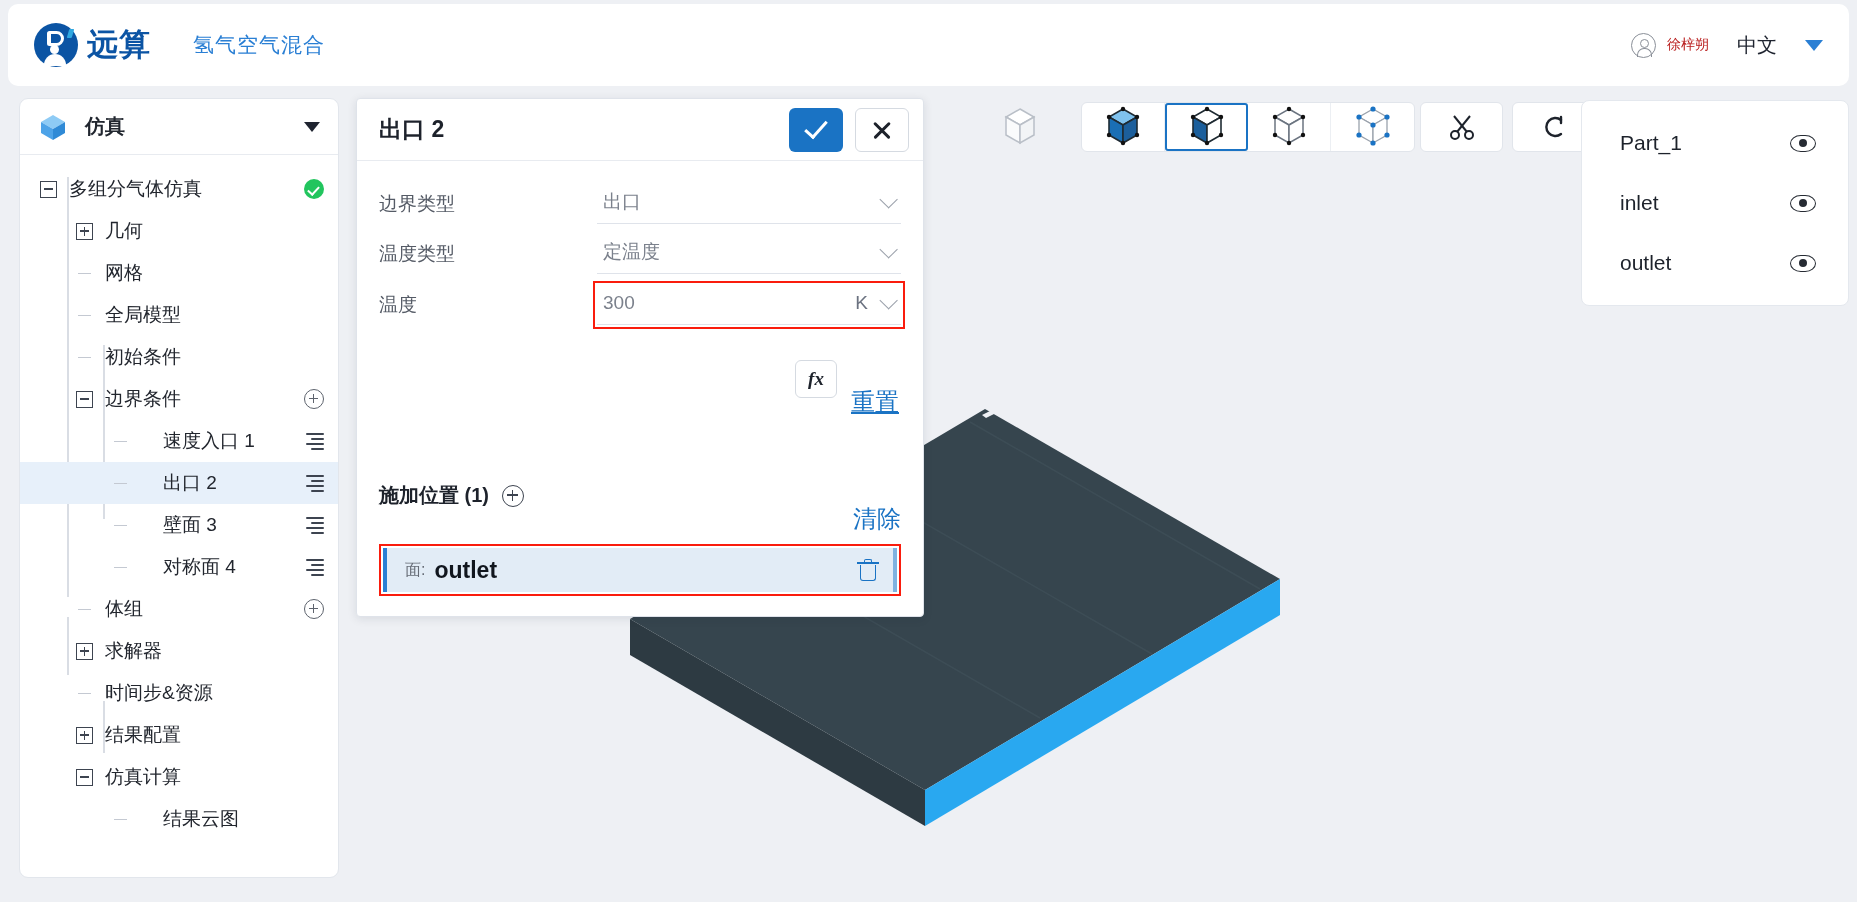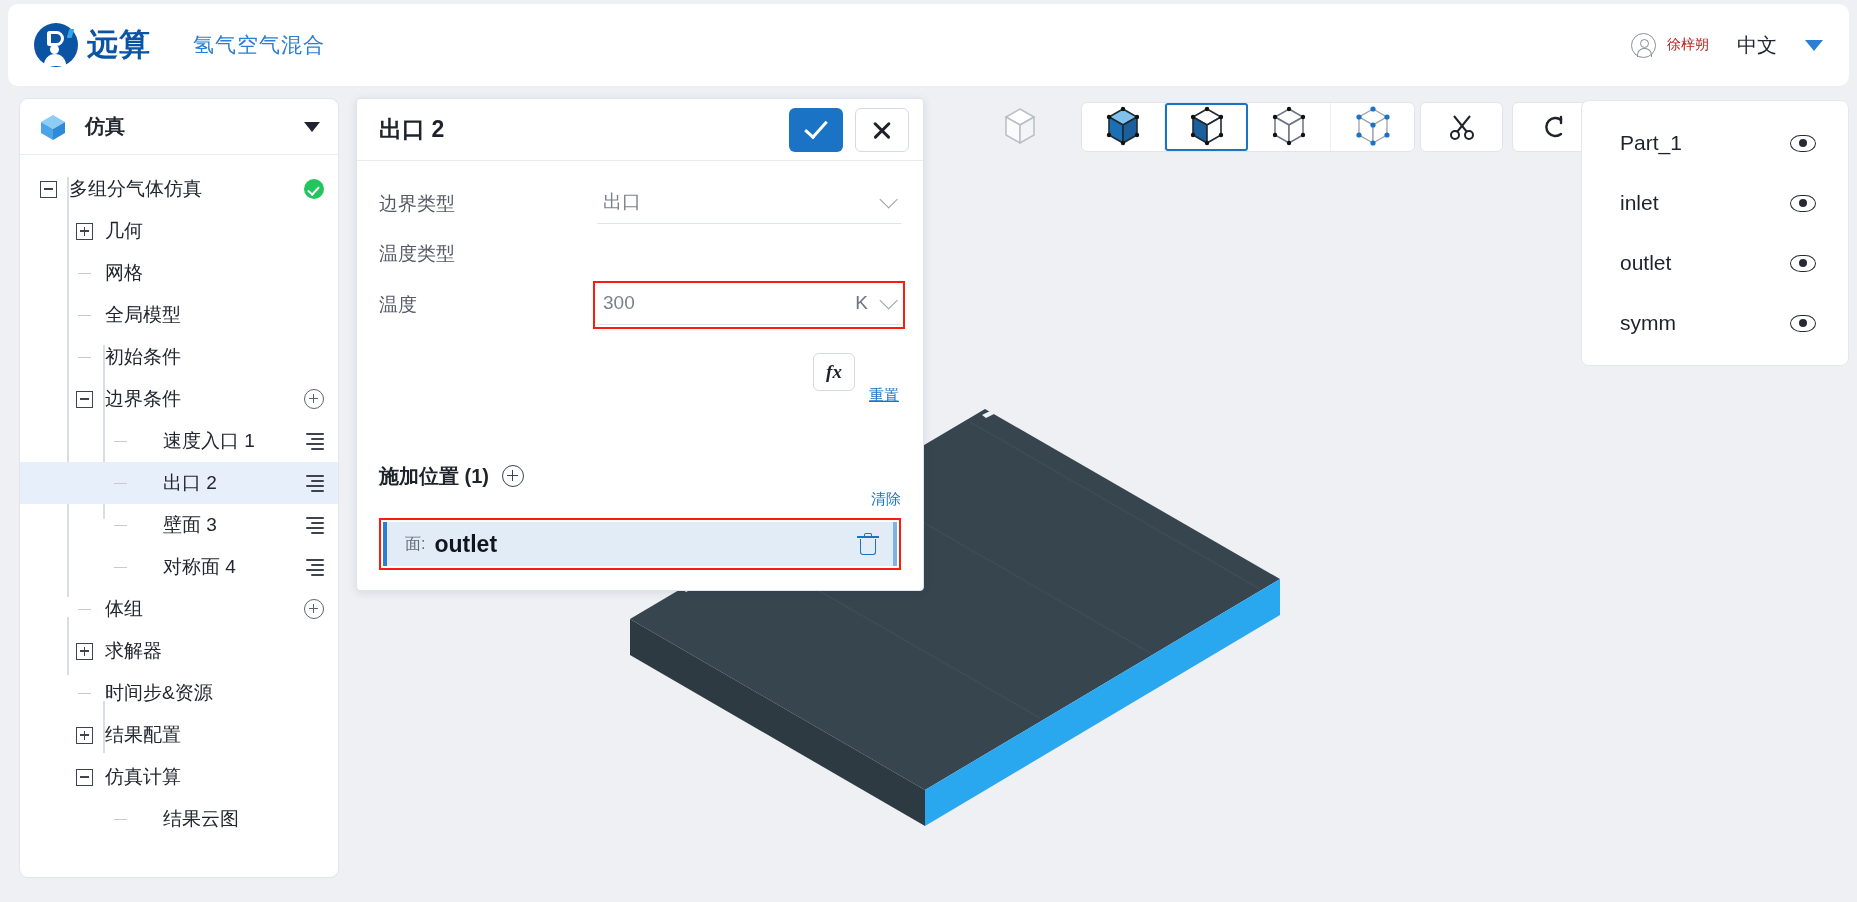--- a/index.html
+++ b/index.html
@@ -194,21 +194,21 @@
     display: flex; align-items: center; justify-content: flex-end;
     gap: 14px; margin-top: 8px; padding-right: 2px;
   }
   .fx-btn {
     width: 42px; height: 38px; border: 1px solid #d5dae1; border-radius: 6px;
     display: flex; align-items: center; justify-content: center;
     font-style: italic; font-weight: bold; font-size: 19px; color: #1d222b;
     font-family: "Liberation Serif", serif;
   }
   .link-blue {
-    font-size: 15px; color: #1a73c4; text-decoration: underline; cursor: pointer; margin-top: 47px;
+    font-size: 24px; color: #1a73c4; text-decoration: underline; cursor: pointer; margin-top: 47px;
   }
 
   #loc-head {
     display: flex; align-items: center; margin: 22px 0 9px 0; padding: 0 22px;
   }
   #loc-title { font-size: 20px; font-weight: bold; color: #1d222b; }
   .circ-plus {
     width: 22px; height: 22px; border-radius: 50%; border: 1.6px solid #3d4450;
     position: relative; margin-left: 13px; flex: 0 0 auto;
   }
@@ -529,27 +529,20 @@
           <span class="pupil"></span>
         </span>
       </div>
       <div class="part-row">
         <span class="part-name">outlet</span>
         <span class="eye">
           <span class="outer"></span>
           <span class="pupil"></span>
         </span>
       </div>
-      <div class="part-row">
-        <span class="part-name">symm</span>
-        <span class="eye">
-          <span class="outer"></span>
-          <span class="pupil"></span>
-        </span>
-      </div>
     </div>
 
   <div id="dialog">
     <div id="dlg-head">
       <span id="dlg-title">出口 2</span>
       <div class="dlg-btns">
         <div class="btn-ok">
             <span class="chk"></span>
           </div>
         <div class="btn-cancel">
@@ -560,20 +553,24 @@
     <div id="dlg-body">
       <div class="frow">
         <span class="flabel">边界类型</span>
         <div class="fselect">
           <span>出口</span>
           <span class="chev"></span>
         </div>
       </div>
       <div class="frow">
         <span class="flabel">温度类型</span>
+        <div class="fselect">
+          <span>定温度</span>
+          <span class="chev"></span>
+        </div>
       </div>
       <div class="frow hl">
         <span class="flabel">温度</span>
         <div class="fselect">
           <span>300</span>
           <span class="funit">K</span>
           <span class="chev" style="margin-left:12px;"></span>
         </div>
         <div class="redbox"></div>
       </div>

